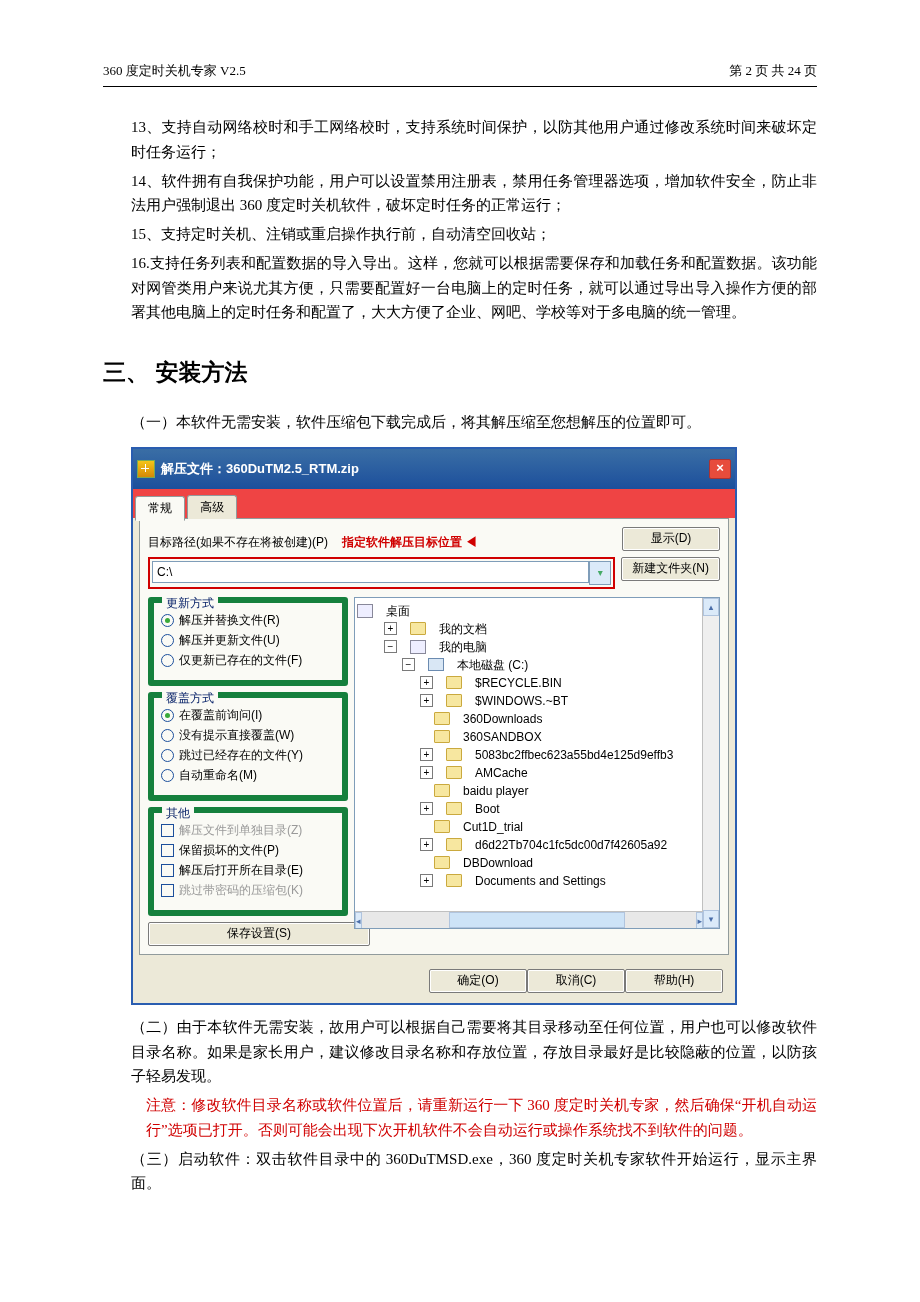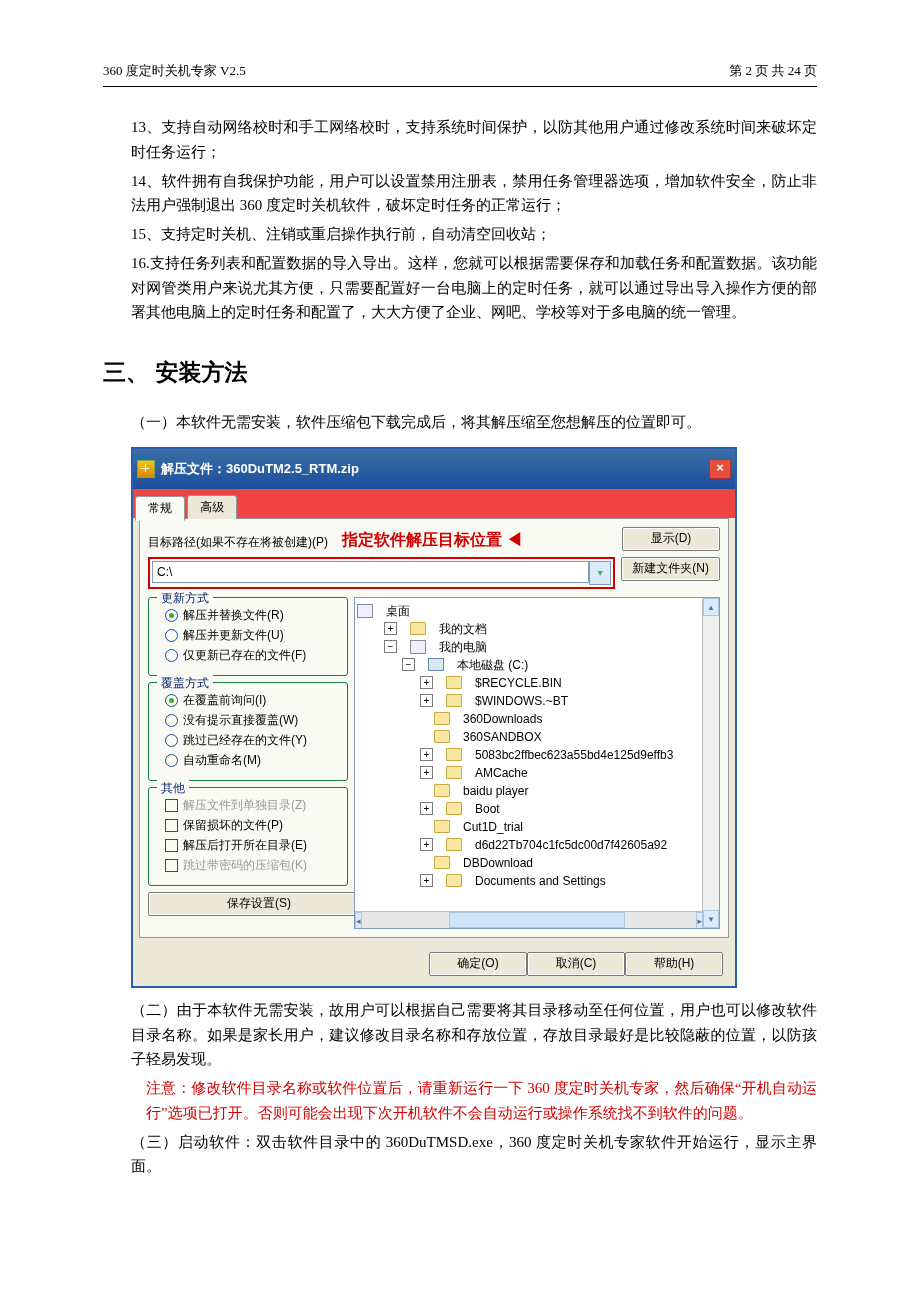--- a/index.html
+++ b/index.html
@@ -14,30 +14,30 @@
 .titlebar .ico{width:16px;height:16px;margin-right:6px;display:inline-block;background:linear-gradient(#f5c518,#d48806);border:1px solid #7a5;position:relative}
 .titlebar .ico::before{content:"";position:absolute;left:3px;top:7px;width:8px;height:1px;background:#fff}
 .titlebar .ico::after{content:"";position:absolute;left:7px;top:3px;width:1px;height:8px;background:#fff}
 .closebtn{margin-left:auto;width:20px;height:18px;background:#e74c3c;border:1px solid #a33;color:#fff;text-align:center;line-height:16px;font-weight:bold;border-radius:2px}
 .tabrow{background:#ef4444;padding:6px 6px 0 2px;height:23px}
 .tab{display:inline-block;padding:3px 12px;background:#ece9d8;border:1px solid #919b9c;border-bottom:none;border-radius:3px 3px 0 0;margin-right:-1px;position:relative}
 .tab.active{background:#fafaf5;border-bottom:1px solid #fafaf5;z-index:2;top:1px}
 .tabbody{background:#fafaf5;border:1px solid #919b9c;margin:0 6px 6px 6px;padding:8px}
 .lblrow{display:flex;align-items:flex-end;gap:6px;margin-bottom:6px}
 .lblrow .lbl{flex:0 0 auto}
-.lblrow .ann{color:#d00000;font-weight:bold;margin-left:8px;font-size:16px}
+.lblrow .ann{color:#d00000;font-weight:bold;margin-left:8px;font-size:12px}
 .btn{background:#ece9d8;border:1px solid #7a7a7a;border-radius:2px;height:22px;line-height:20px;padding:0 10px;min-width:76px;text-align:center;box-shadow:inset 0 0 0 1px #fff}
 .pathrow{display:flex;gap:6px;margin-bottom:8px}
 .pathbox{flex:1;border:2px solid #d00000;padding:2px;display:flex}
 .pathinput{flex:1;border:1px solid #7f9db9;background:#fff;height:20px;padding:0 4px;font-size:12px;outline:none}
 .dd{width:20px;height:22px;border:1px solid #7f9db9;background:#dbeaf9;display:flex;align-items:center;justify-content:center;color:#4a6;font-size:10px}
 .cols{display:flex;gap:6px}
 .leftcol{width:200px}
 .rightcol{flex:1;border:1px solid #7f9db9;background:#fff;height:330px;overflow:hidden;position:relative}
-.grp{border:1px solid #15803d;border-radius:3px;padding:6px 8px 8px 16px;margin-bottom:6px;position:relative}
+.grp{border:6px solid #15803d;border-radius:3px;padding:6px 8px 8px 7px;margin-bottom:6px;position:relative}
 .grp .gt{position:absolute;top:-8px;left:8px;background:#fafaf5;padding:0 4px;color:#0a246a}
 .opt{display:flex;align-items:center;gap:5px;margin:3px 0;color:#000}
 .opt.dim{color:#9a9a9a}
 .radio{width:11px;height:11px;border:1px solid #1c4f9c;border-radius:50%;display:inline-flex;align-items:center;justify-content:center}
 .radio.sel::after{content:"";width:5px;height:5px;background:#39a939;border-radius:50%}
 .chk{width:11px;height:11px;border:1px solid #1c4f9c;display:inline-block}
 .savebtn{width:100%}
 .tree{padding:4px 2px;font-size:12px;line-height:18px;color:#000}
 .tree .row{display:flex;align-items:center;gap:13px;white-space:nowrap}
 .tree .ind{display:inline-block}

